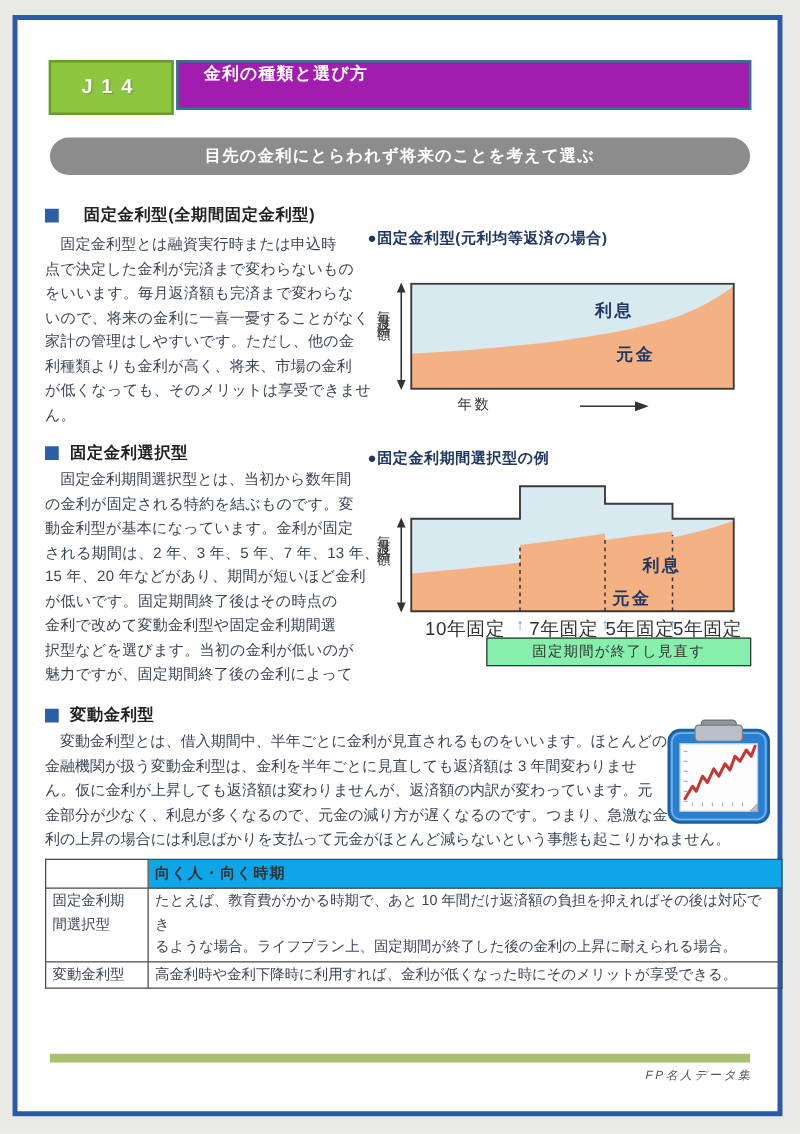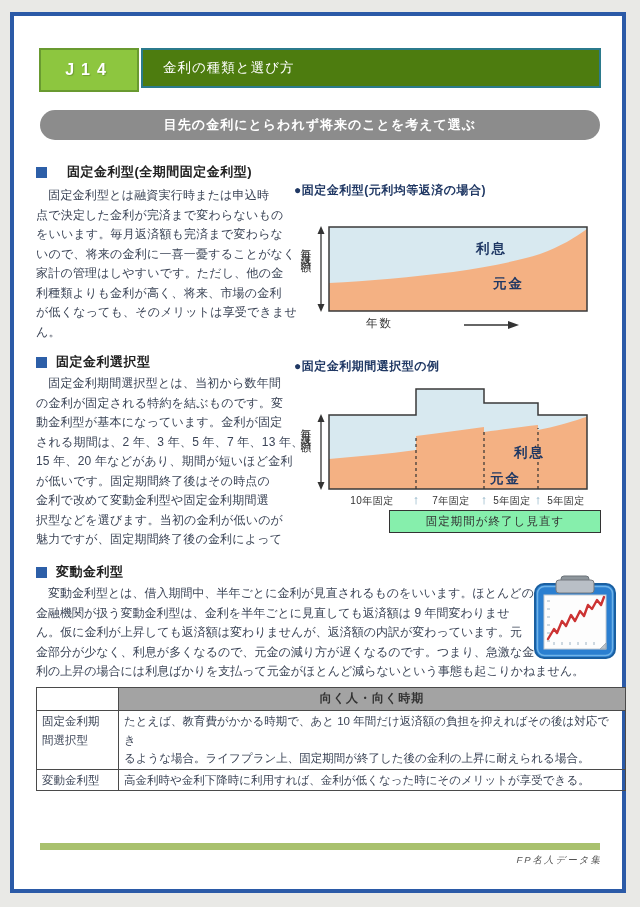--- a/index.html
+++ b/index.html
@@ -19,23 +19,23 @@
   
   .code-box{
     position:absolute;left:25px;top:32px;width:96px;height:40px;
     background:#8DC63F;border:2px solid #699A30;
     color:#fff;font-weight:bold;font-size:16px;letter-spacing:7px;
     display:flex;align-items:center;justify-content:center;
     text-shadow:1px 1px 1px rgba(90,130,40,.6);
   }
   .title-banner{
     position:absolute;left:127px;top:32px;width:460px;height:40px;
-    background:#4d7c0f;border:2px solid #2B7A8C;
-    color:#fff;font-weight:normal;font-size:13.5px;letter-spacing:1px;
-    display:flex;align-items:center;padding-left:20px;box-sizing:border-box;
+    background:#a21caf;border:2px solid #2B7A8C;
+    color:#fff;font-weight:bold;font-size:13.5px;letter-spacing:1px;
+    display:flex;align-items:flex-start;padding-left:20px;box-sizing:border-box;
   }
   .subtitle-pill{
     position:absolute;left:26px;top:94px;width:560px;height:30px;
     background:#8C8C8C;border-radius:15px;
     color:#fff;font-weight:bold;font-size:13px;letter-spacing:1px;
     display:flex;align-items:center;justify-content:center;
   }
   
   .sec-head{
     position:absolute;display:flex;align-items:center;gap:9px;
@@ -51,21 +51,21 @@
   .chart-title{font-weight:bold;font-size:12px;color:#203864;letter-spacing:.5px;}
   .ylabel{
     position:absolute;writing-mode:vertical-rl;text-orientation:upright;
     font-size:11px;color:#333;letter-spacing:3px;
   }
   .area-label{position:absolute;font-weight:bold;font-size:13.5px;color:#1F3864;letter-spacing:2px;}
   .xlabel{position:absolute;font-size:11.5px;color:#333;letter-spacing:2px;}
   .axis-svg{position:absolute;overflow:visible;}
   .period-label{
     position:absolute;transform:translateX(-50%);
-    font-size:10px;color:#333;letter-spacing:.5px;white-space:nowrap;
+    font-size:15px;color:#333;letter-spacing:.5px;white-space:nowrap;
   }
   .up-arrow{
     position:absolute;transform:translateX(-50%);
     color:#7FA8BE;font-size:13px;font-weight:bold;line-height:13px;
   }
   .note-box{
     position:absolute;border:1.5px solid #333;background:#86efac;
     font-size:11.5px;color:#333;letter-spacing:1px;
     display:flex;align-items:center;justify-content:center;
   }
@@ -75,21 +75,21 @@
   .rate-table{
     position:absolute;left:22px;top:671px;width:590px;
     border-collapse:collapse;table-layout:fixed;
   }
   .rate-table td{
     border:1.3px solid #4A4A4A;
     font-size:11.5px;line-height:18.5px;color:#3C4557;
     padding:1px 5px;vertical-align:top;white-space:pre-line;
   }
   .rate-table td.hd{
-    background:#a3a3a3;font-weight:bold;text-align:center;
+    background:#0ea5e9;font-weight:bold;
     font-size:12px;color:#333;letter-spacing:1px;white-space:normal;
   }
   .rate-table td.lbl{width:80px;}
   
   .footer-bar{position:absolute;left:26px;top:827px;width:560px;height:7px;background:#A9C16E;}
   .footer-text{
     position:absolute;left:0;top:838px;width:588px;text-align:right;
     font-size:9.5px;font-style:italic;color:#555;letter-spacing:2px;
   }
 </style>
@@ -186,21 +186,21 @@
       <span>固定期間が終了し見直す</span>
     </div>
   </div>
 
 
   <div class="sec-head" style="left:22px;top:547px;">
     <span class="bullet"></span>
     <span>変動金利型</span>
   </div>
   <div class="body" style="left:22px;top:568px;width:592px;letter-spacing:0;">　変動金利型とは、借入期間中、半年ごとに金利が見直されるものをいいます。ほとんどの
-金融機関が扱う変動金利型は、金利を半年ごとに見直しても返済額は 9 年間変わりませ
+金融機関が扱う変動金利型は、金利を半年ごとに見直しても返済額は 3 年間変わりませ
 ん。仮に金利が上昇しても返済額は変わりませんが、返済額の内訳が変わっています。元
 金部分が少なく、利息が多くなるので、元金の減り方が遅くなるのです。つまり、急激な金
 利の上昇の場合には利息ばかりを支払って元金がほとんど減らないという事態も起こりかねません。</div>
 
   <svg class="clip-icon" style="left:516px;top:559px;" width="90" height="88" viewBox="0 0 90 88">
     <rect x="31" y="1" width="28" height="10" rx="3" fill="#8E969C" stroke="#6B7278" stroke-width="1"></rect>
     <rect x="5" y="9" width="80" height="74" rx="9" fill="#2B7FD0" stroke="#1A5FA0" stroke-width="2"></rect>
     <rect x="7.5" y="11.5" width="75" height="69" rx="7" fill="none" stroke="#6FB3E8" stroke-width="1.5"></rect>
     <rect x="26" y="5" width="38" height="13" rx="3" fill="#B9BfC6" stroke="#75797e" stroke-width="1"></rect>
     <rect x="14" y="20" width="62" height="54" fill="#FDFDFD" stroke="#C6CCD2" stroke-width="1"></rect>

